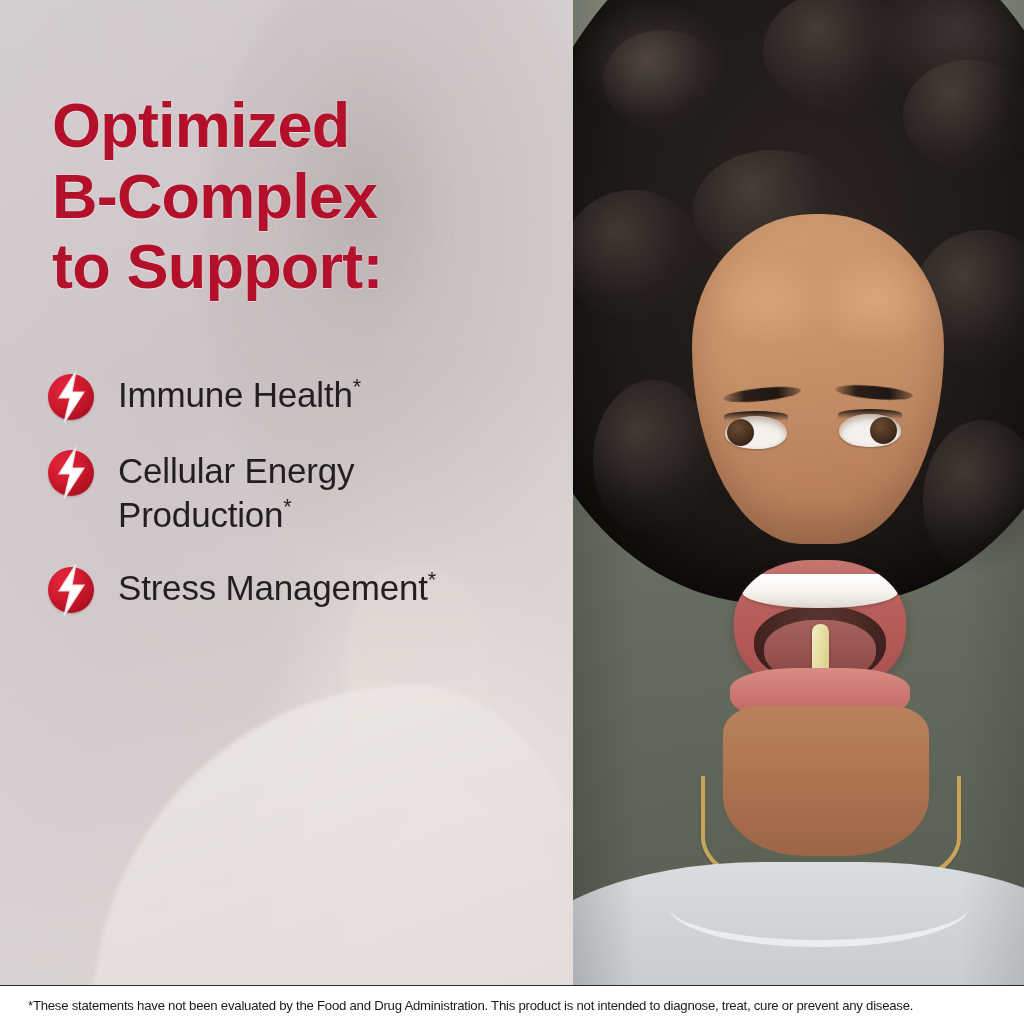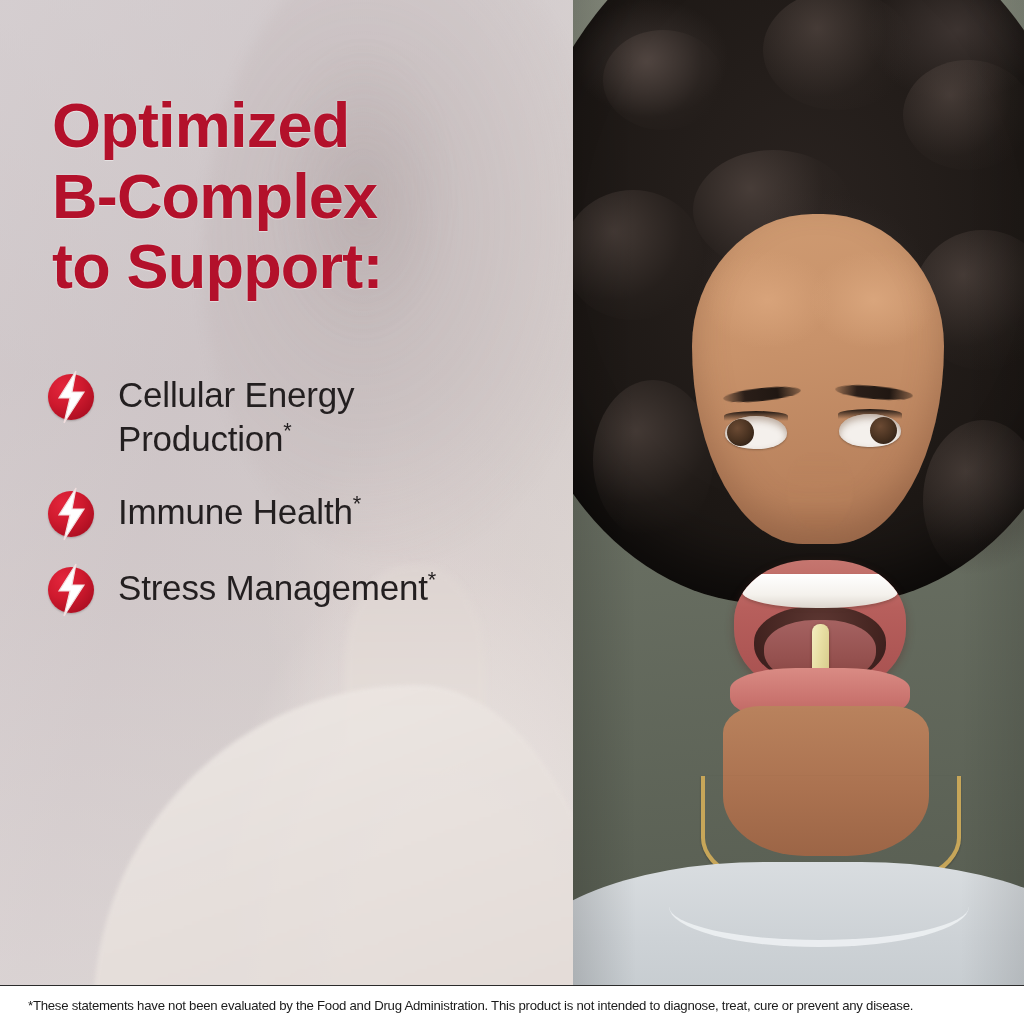--- a/index.html
+++ b/index.html
@@ -274,32 +274,32 @@
 
   <ul class="benefits" style="list-style:none;margin:0;padding:0;">
 
     <li class="benefit-row">
       <span class="bolt-icon">
         <span class="disc"></span>
         <svg viewBox="0 0 40 52">
           <polygon points="25,0 8,27 19,27 13,52 33,21 21,21" fill="#ffffff" stroke="#f1dede" stroke-width="1.2"></polygon>
         </svg>
       </span>
-      <span class="benefit-text"><span>Cellular Energy
-Production</span><sup>*</sup></span>
+      <span class="benefit-text"><span>Immune Health</span><sup>*</sup></span>
     </li>
 
     <li class="benefit-row">
       <span class="bolt-icon">
         <span class="disc"></span>
         <svg viewBox="0 0 40 52">
           <polygon points="25,0 8,27 19,27 13,52 33,21 21,21" fill="#ffffff" stroke="#f1dede" stroke-width="1.2"></polygon>
         </svg>
       </span>
-      <span class="benefit-text"><span>Immune Health</span><sup>*</sup></span>
+      <span class="benefit-text"><span>Cellular Energy
+Production</span><sup>*</sup></span>
     </li>
 
     <li class="benefit-row">
       <span class="bolt-icon">
         <span class="disc"></span>
         <svg viewBox="0 0 40 52">
           <polygon points="25,0 8,27 19,27 13,52 33,21 21,21" fill="#ffffff" stroke="#f1dede" stroke-width="1.2"></polygon>
         </svg>
       </span>
       <span class="benefit-text"><span>Stress Management</span><sup>*</sup></span>

